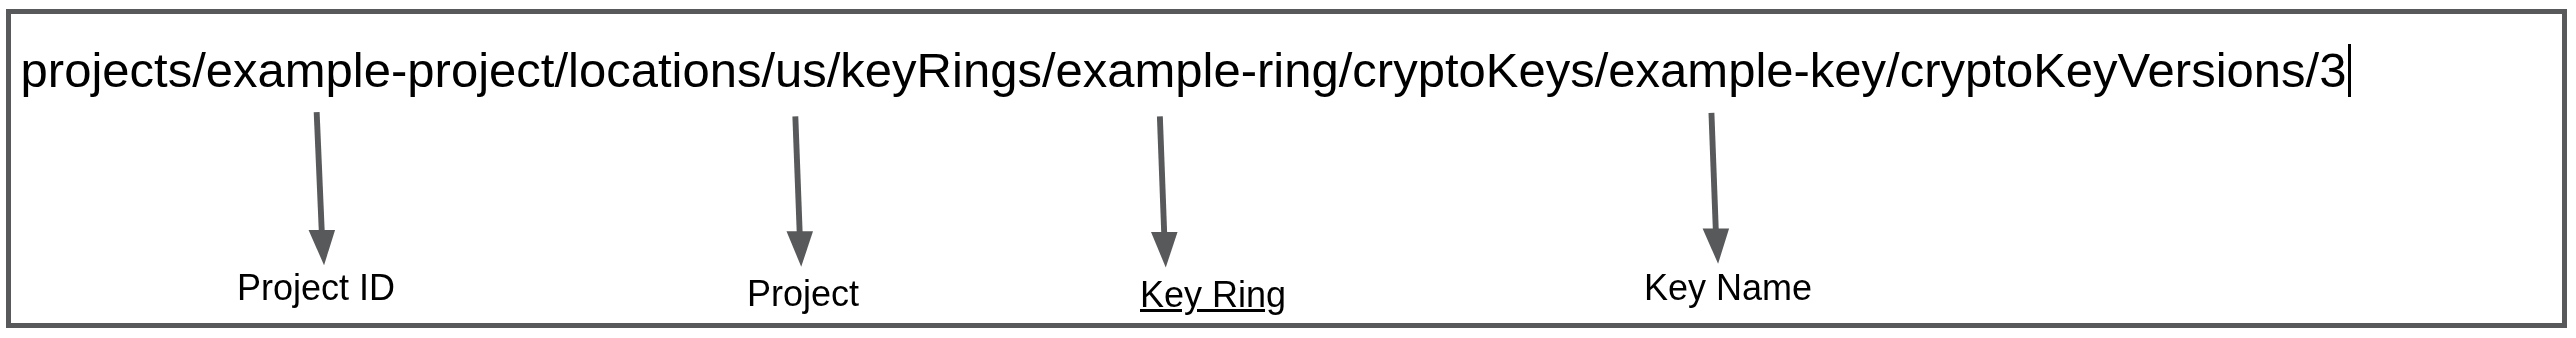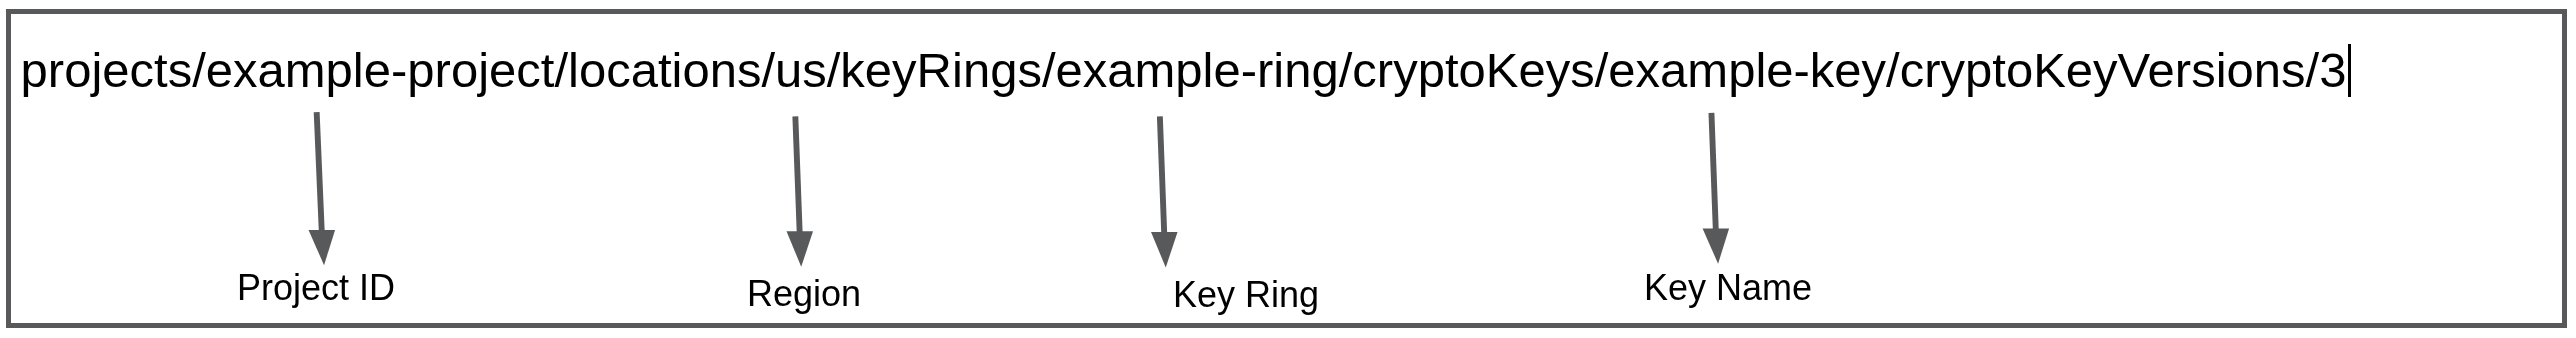--- a/index.html
+++ b/index.html
@@ -69,21 +69,21 @@
   }
   .anno-label {
     position: absolute;
     font-size: 36px;
     line-height: 36px;
     color: var(--ink);
     white-space: nowrap;
   }
   .lbl-project-id { left: 237px;  top: 270px; }
   .lbl-region     { left: 747px; top: 276px; }
-  .lbl-key-ring   { left: 1173px; top: 277px; }
+  .lbl-key-ring   { left: 1140px; top: 277px; text-decoration: underline; }
   .lbl-key-name   { left: 1644px; top: 270px; }
 </style>
 </head>
 <body>
 
 <div class="canvas">
 
   <div class="panel"></div>
 
   <div class="path-line">
@@ -104,20 +104,20 @@
       <polygon points="1563,315 1599,315 1583,363"></polygon>
     </g>
     <g>
       <line x1="2324" y1="153" x2="2330" y2="314"></line>
       <polygon points="2312,310 2348,310 2333,358"></polygon>
     </g>
   </svg>
 
   <span class="anno-label lbl-project-id">Project ID</span>
 
-  <span class="anno-label lbl-region">Region</span>
+  <span class="anno-label lbl-region">Project</span>
 
   <span class="anno-label lbl-key-ring">Key Ring</span>
 
   <span class="anno-label lbl-key-name">Key Name</span>
 
 </div>
 
 
 </body></html>

